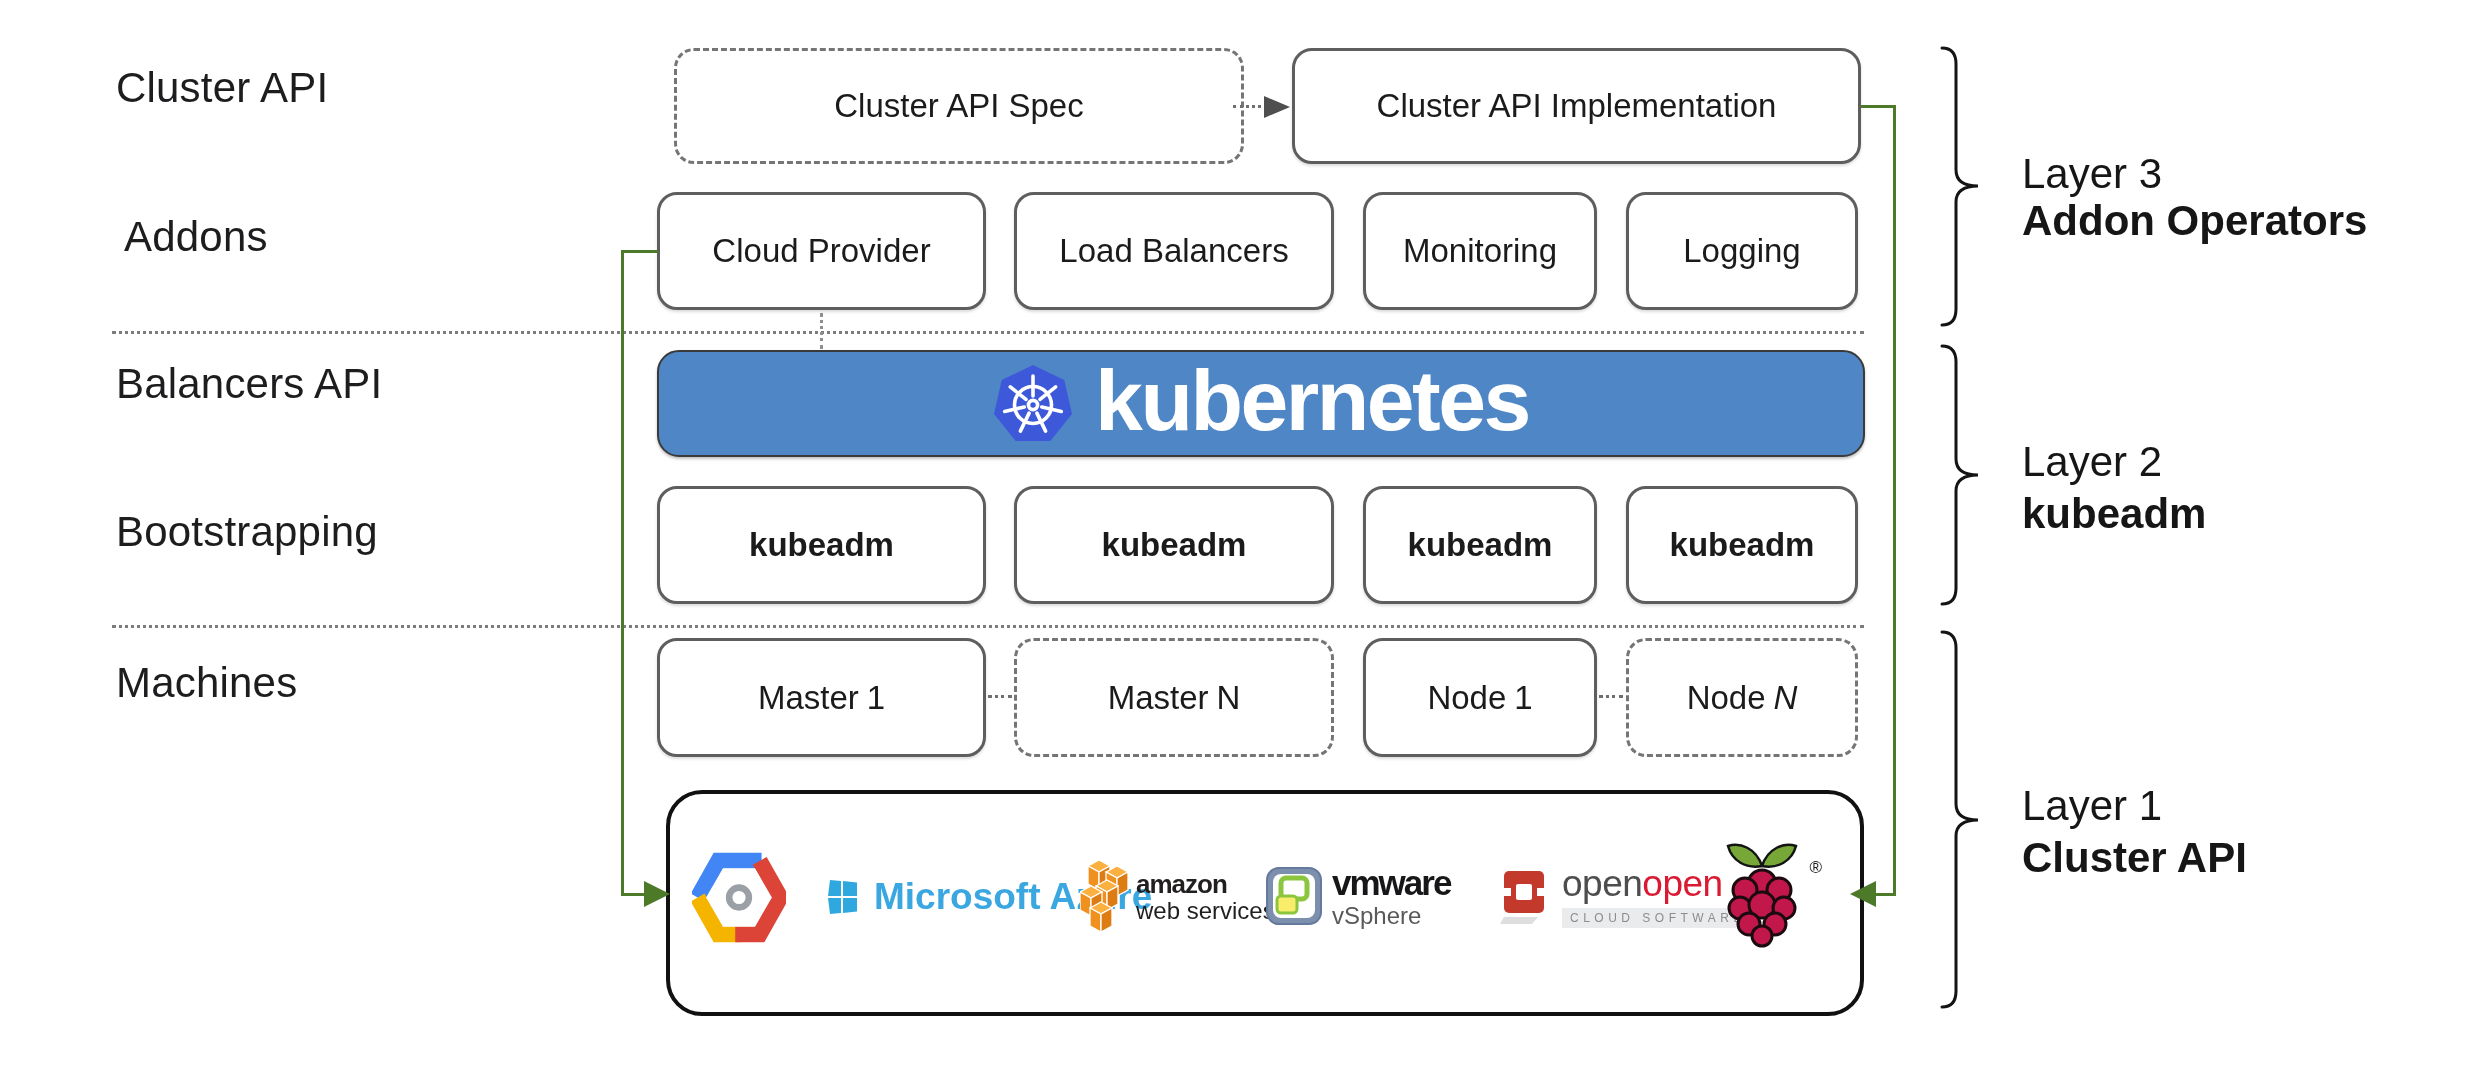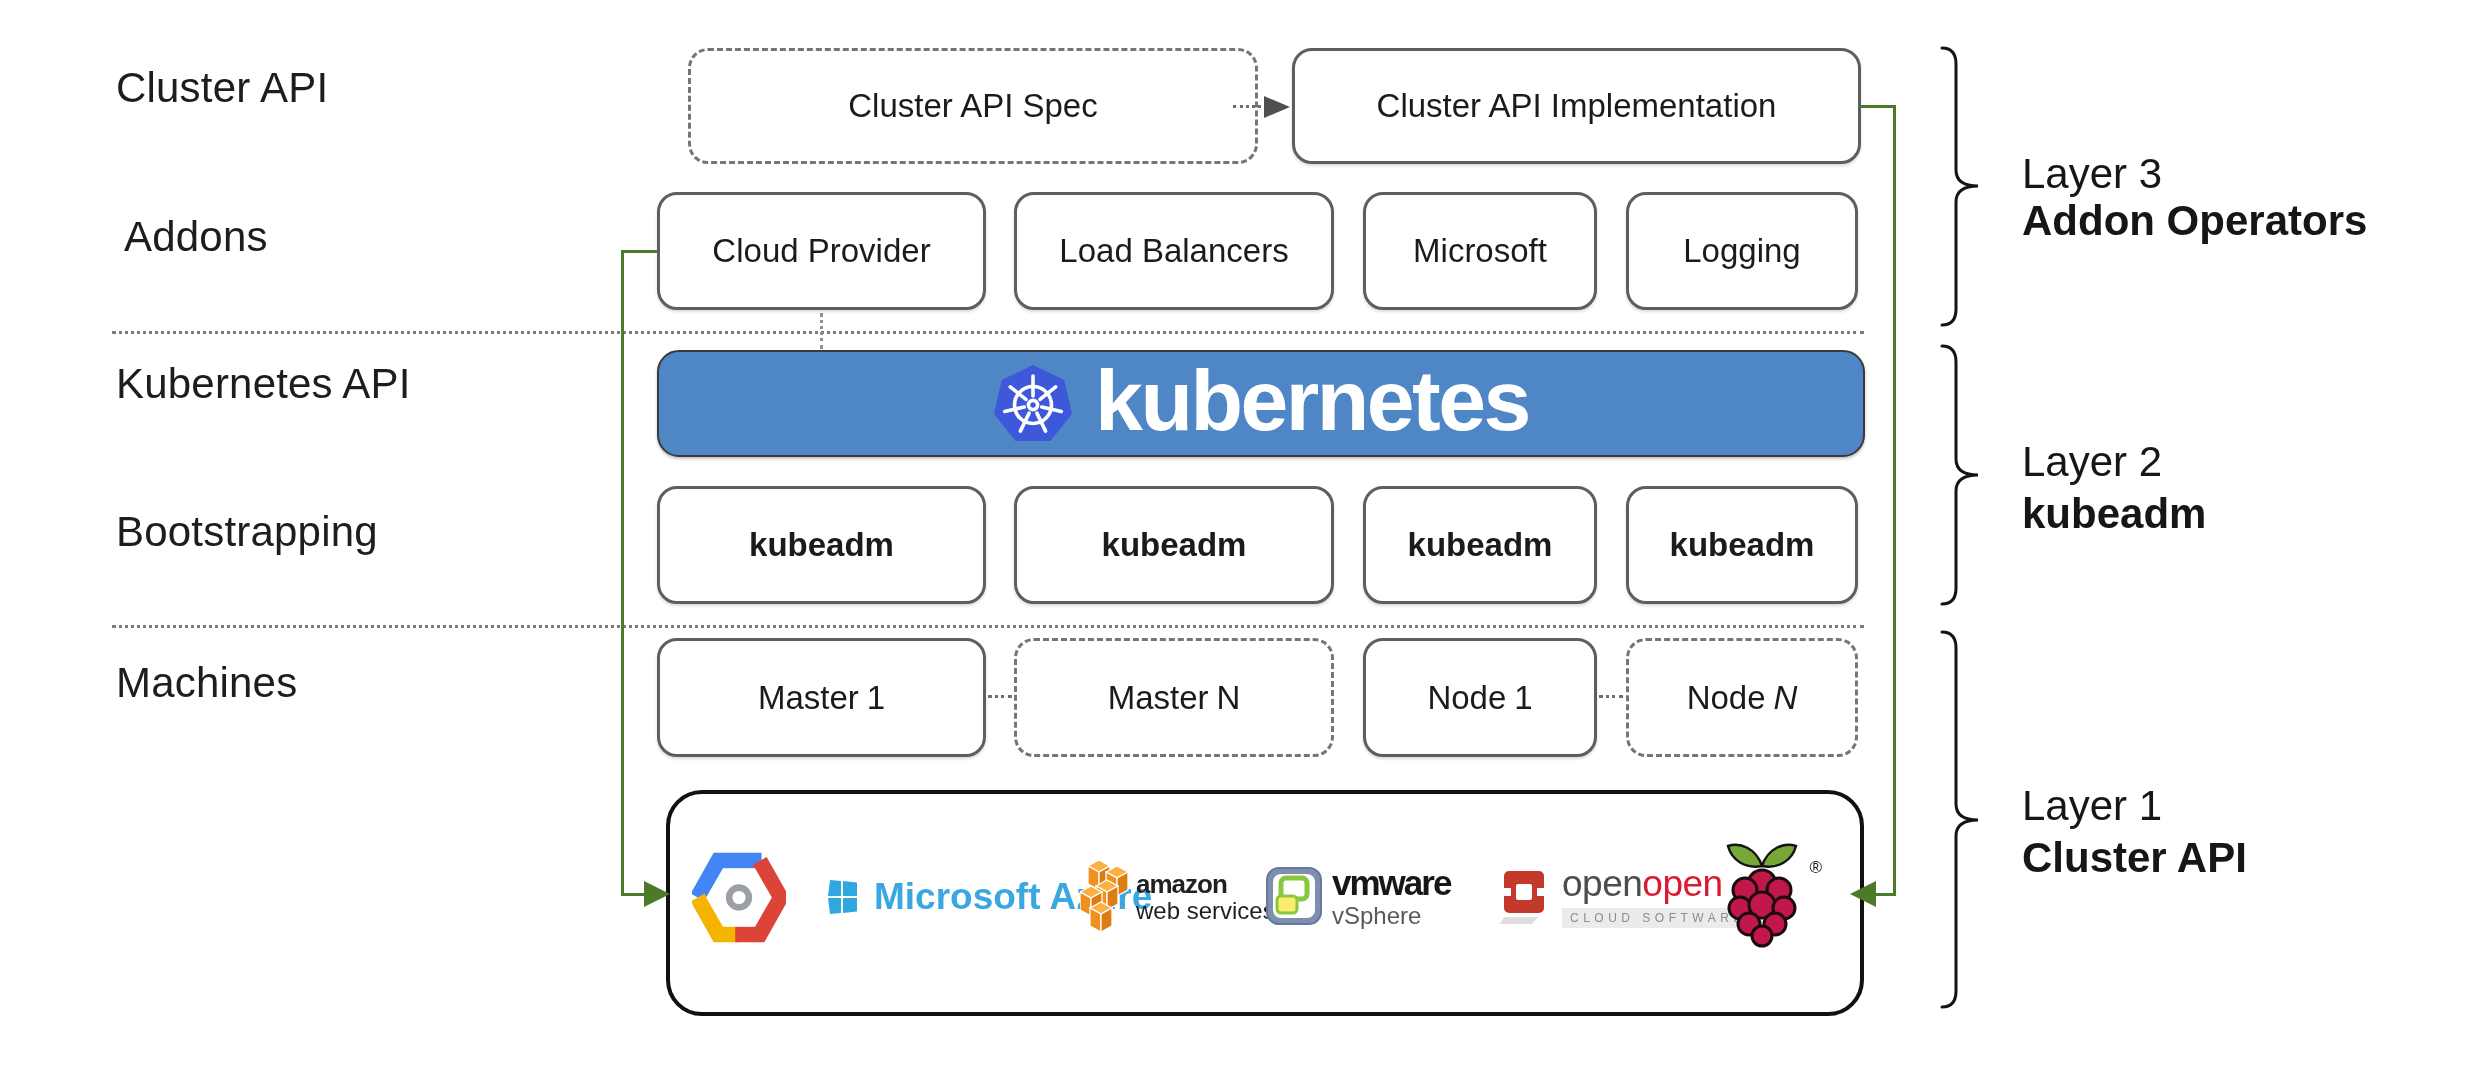--- a/index.html
+++ b/index.html
@@ -75,33 +75,33 @@
   .rpi-reg{position:absolute;right:0;top:22px;font-size:17px;color:#1b1b1b;}
   svg{display:block;}
 </style>
 </head>
 <body>
 
 <div class="canvas">
 
   <div class="row-label" style="left:116px;top:88px">Cluster API</div>
   <div class="row-label" style="left:124px;top:237px">Addons</div>
-  <div class="row-label" style="left:116px;top:384px">Kubernetes API</div>
+  <div class="row-label" style="left:116px;top:384px">Balancers API</div>
   <div class="row-label" style="left:116px;top:532px">Bootstrapping</div>
   <div class="row-label" style="left:116px;top:683px">Machines</div>
 
-  <div class="box dashed" style="left:688px;top:48px;width:570px;height:116px">Cluster API Spec</div>
+  <div class="box dashed" style="left:674px;top:48px;width:570px;height:116px">Cluster API Spec</div>
   <div class="box" style="left:1292px;top:48px;width:569px;height:116px">Cluster API Implementation</div>
 
   <div class="dotline-h" style="left:1233px;top:105px;width:34px"></div>
   <div class="tri gray-right" style="left:1264px;top:96px"></div>
 
   <div class="box" style="left:657px;top:192px;width:329px;height:118px">Cloud Provider</div>
   <div class="box" style="left:1014px;top:192px;width:320px;height:118px">Load Balancers</div>
-  <div class="box" style="left:1363px;top:192px;width:234px;height:118px">Microsoft</div>
+  <div class="box" style="left:1363px;top:192px;width:234px;height:118px">Monitoring</div>
   <div class="box" style="left:1626px;top:192px;width:232px;height:118px">Logging</div>
 
   <div class="dotline-h" style="left:112px;top:331px;width:1752px;border-color:#7c7c7c"></div>
   <div class="dotline-h" style="left:112px;top:625px;width:1752px;border-color:#7c7c7c"></div>
 
   <div class="dotline-v" style="left:820px;top:313px;height:36px"></div>
 
   <div class="banner">
     <svg width="80" height="80" viewBox="0 0 80 80">
       <polygon points="40,1 71.3,16.1 79,49.9 57.4,77 22.6,77 1,49.9 8.7,16.1" fill="#3D59DA"></polygon>

